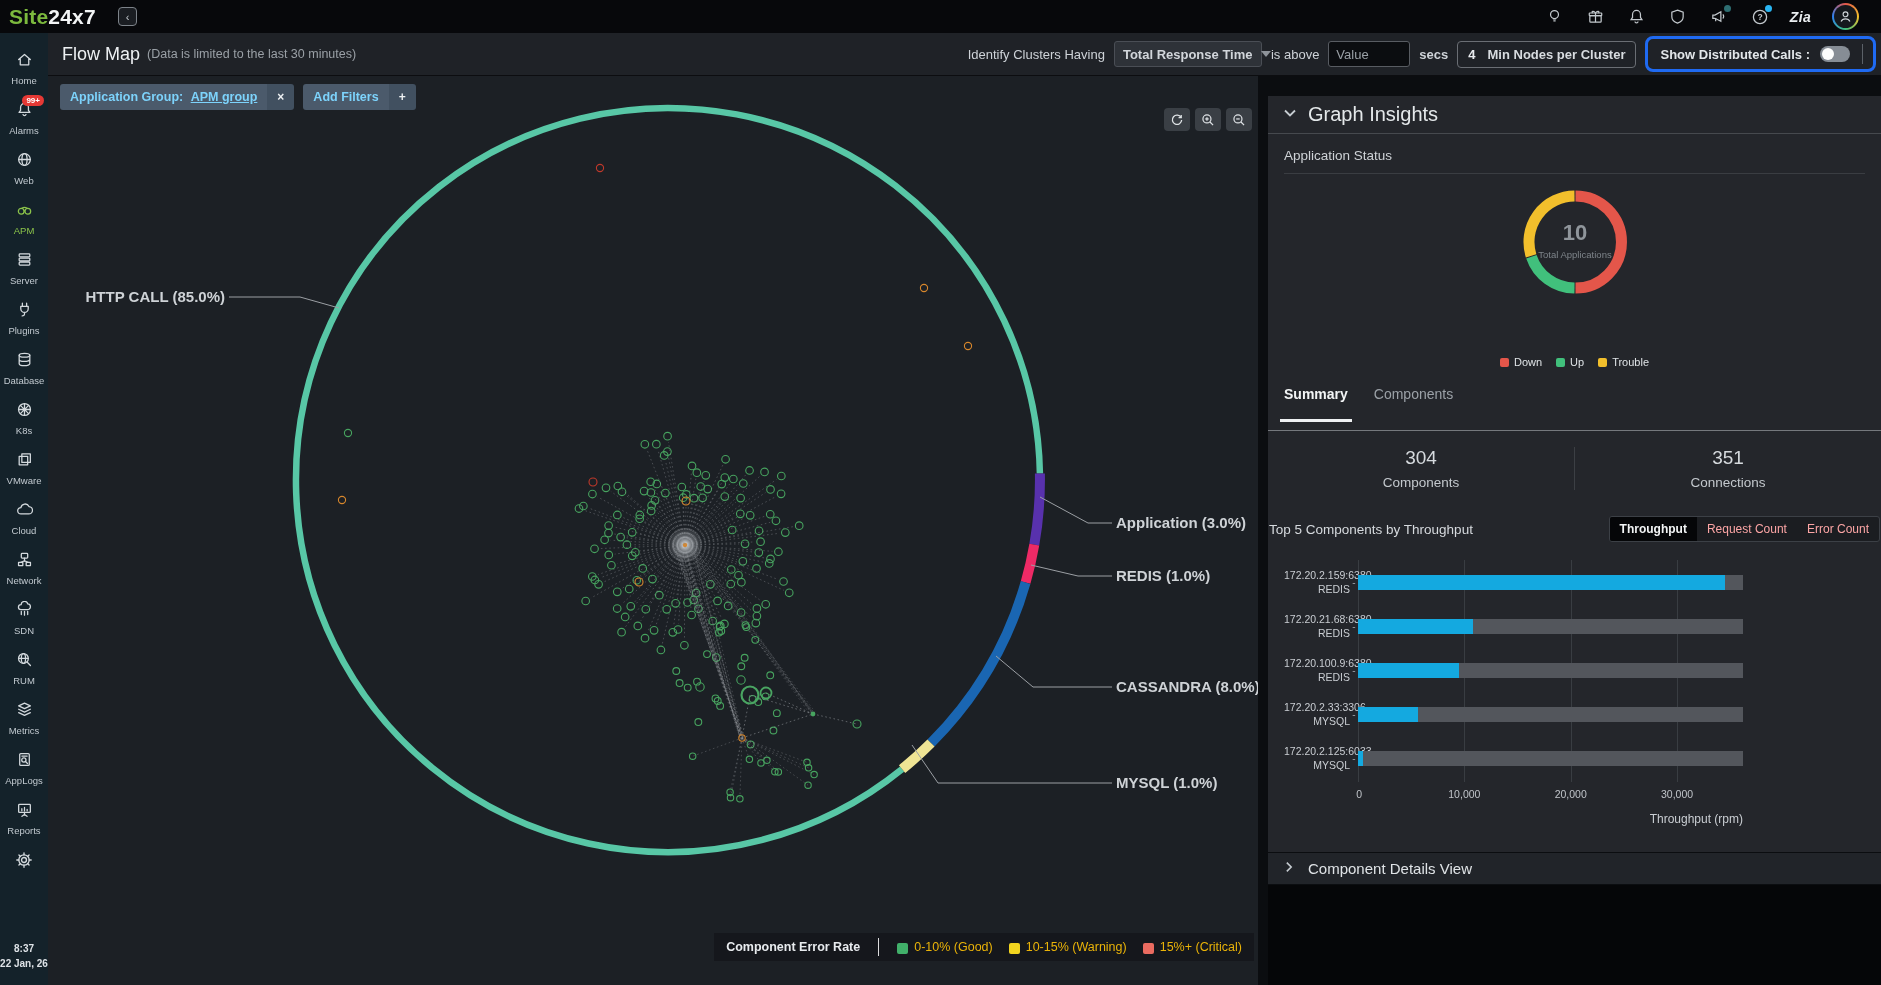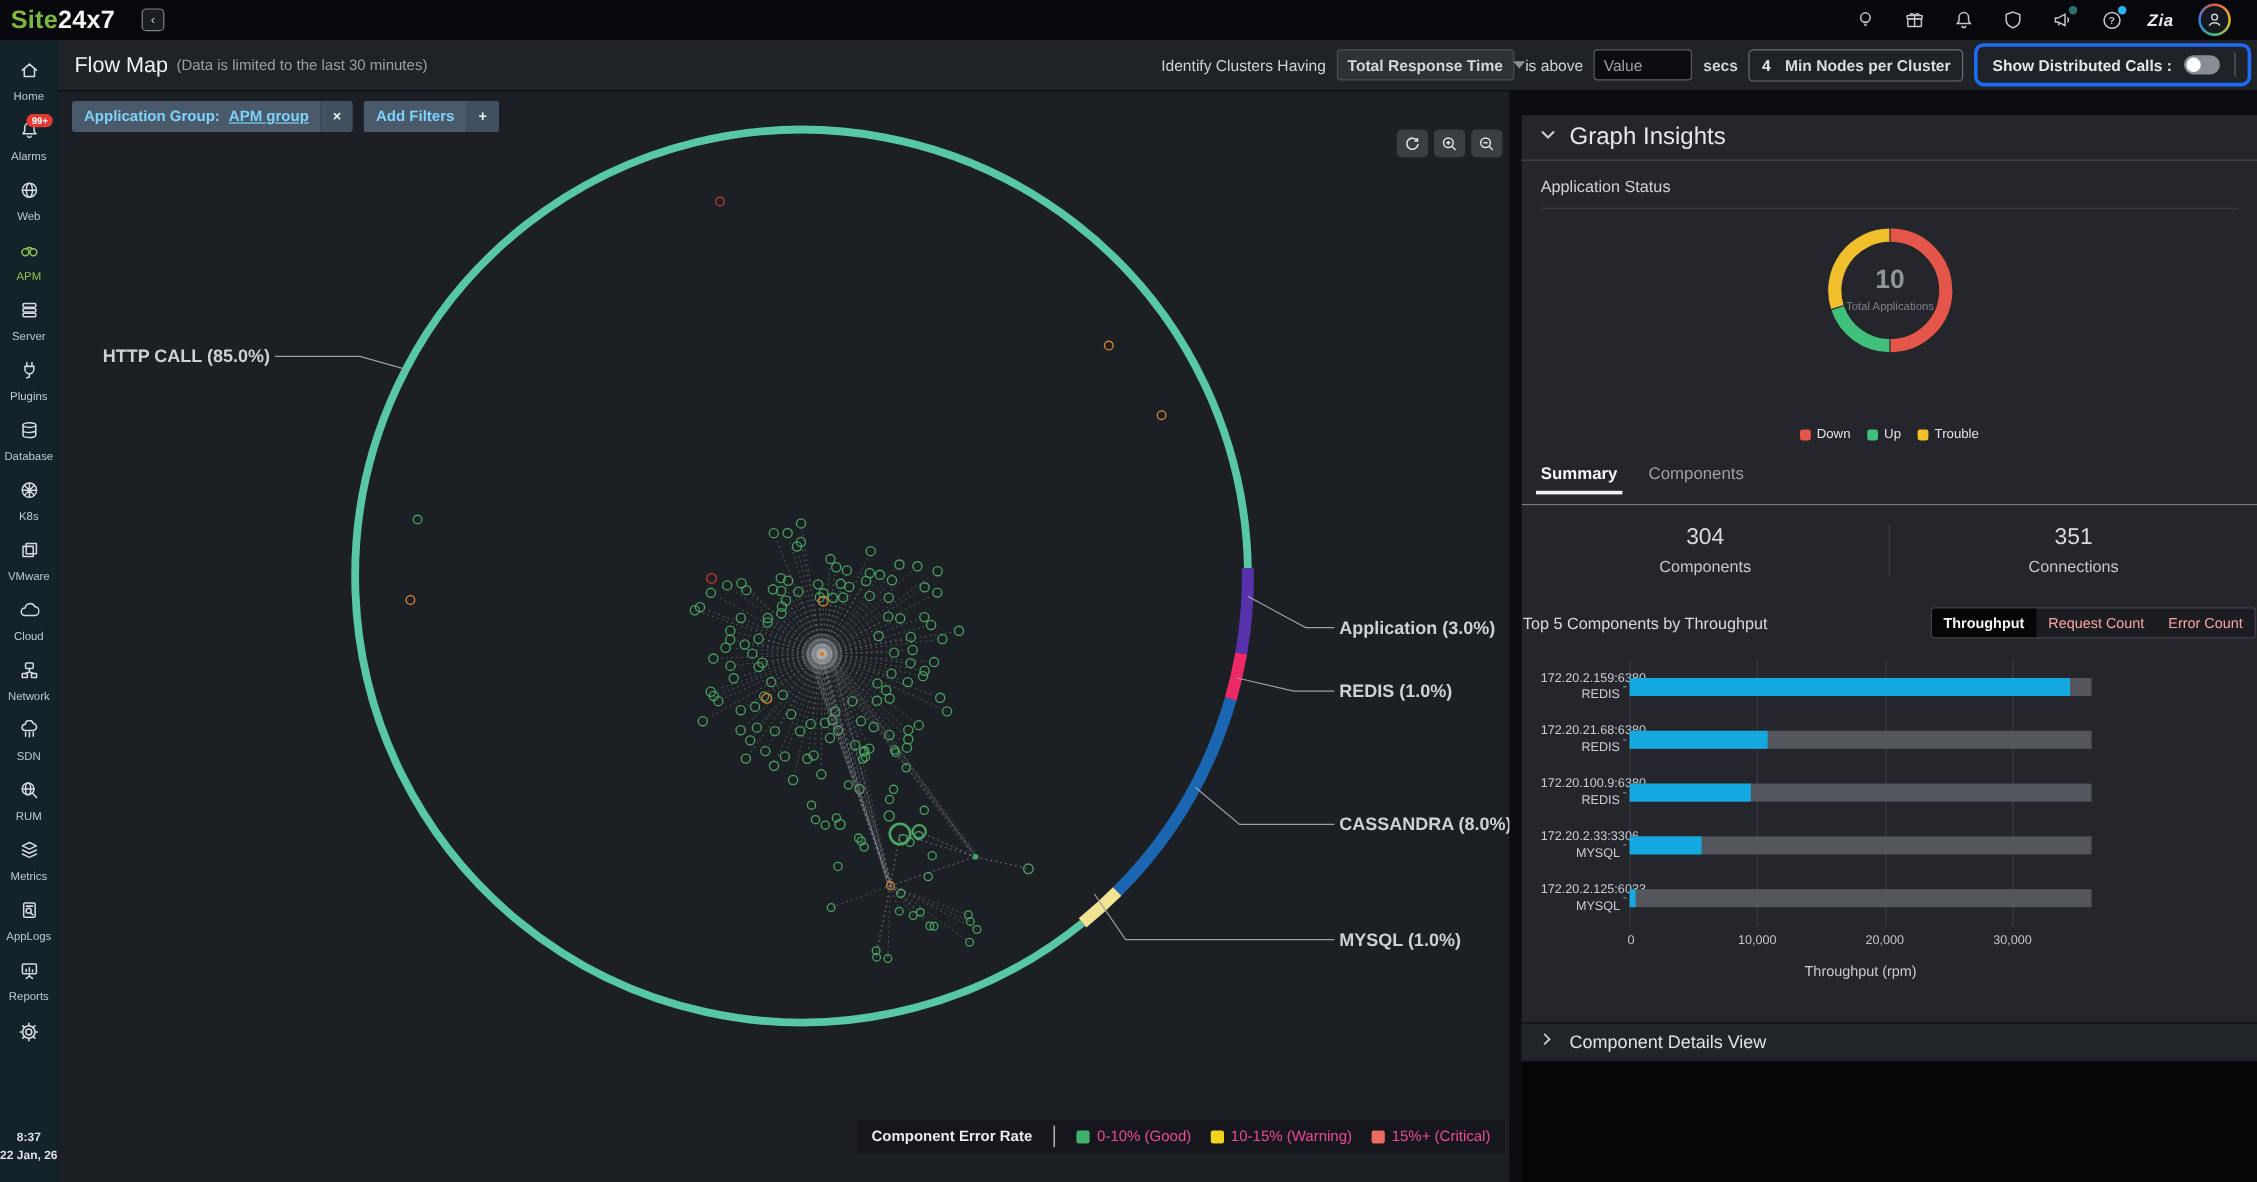--- a/index.html
+++ b/index.html
@@ -74,41 +74,41 @@
   .chip .cmain u { margin-left:4px; }
   .chip .cbtn { background:#415060; color:#eef1f3; font-size:12px; font-weight:bold; padding:6px 10px;
     display:flex; align-items:center; }
   .map-tools { position:absolute; right:6px; top:32px; display:flex; gap:5px; z-index:6; }
   .mtool { width:26px; height:23px; background:#3a3f45; border-radius:4px; color:#dfe3e6;
     display:flex; align-items:center; justify-content:center; cursor:pointer; }
   .map-legend { position:absolute; right:4px; bottom:24px; display:flex; align-items:center; gap:18px;
     background:rgba(8,9,11,.35); padding:5px 12px; z-index:6; }
   .map-legend .mtitle { font-size:12.5px; font-weight:bold; color:#e8ebee; }
   .map-legend .vsep { width:1px; height:18px; background:#fff; opacity:.85; }
-  .mleg-item { display:flex; align-items:center; gap:6px; font-size:12.5px; color:#ec4899; }
+  .mleg-item { display:flex; align-items:flex-end; gap:6px; font-size:12.5px; color:#eab308; }
   .mleg-sq { width:11px; height:11px; border-radius:2px; }
 
   
   .gutter { position:absolute; left:1258px; top:76px; width:10px; height:909px; background:#0b0d10; z-index:6; }
   .rpanel { position:absolute; left:1268px; top:76px; width:613px; height:909px; background:#0b0d10;
     display:flex; flex-direction:column; z-index:10; }
   .rtop-strip { height:20px; background:#0b0d10; }
   .rbody { background:#24262b; display:flex; flex-direction:column; flex:1; }
   .gi-header { height:38px; display:flex; align-items:center; gap:10px; padding-left:14px;
     border-bottom:1px solid #46494e; cursor:pointer; }
   .gi-header .gtitle { font-size:20px; color:#e4e8ea; }
   .sec-label { font-size:13.5px; color:#ced2d6; margin:14px 16px 0; }
   .sec-divider { height:1px; background:#3a3d42; margin:10px 16px 0; }
   .donut-wrap { display:flex; flex-direction:column; align-items:center; margin-top:8px;gap:44px; }
   .donut-legend { display:flex; gap:14px; margin-top:2px; }
   .dleg { display:flex; align-items:center; gap:5px; font-size:11px; color:#dfe3e6; }
   .dleg-sq { width:9px; height:9px; border-radius:2px; }
   .tabs { display:flex; gap:26px; margin:18px 0 0 16px; position:relative; }
   .tabs-underline { height:1px; background:#75787d; margin-top:9px; }
-  .tab { font-size:14px; color:#9ba1a7; padding-bottom:9px; cursor:pointer; position:relative; }
+  .tab { font-size:14px; color:#9ba1a7; padding-bottom:19px; cursor:pointer; position:relative; }
   .tab.active { color:#f3f5f6; font-weight:bold; }
   .tab.active::after { content:""; position:absolute; left:-4px; right:-4px; bottom:-1px; height:3px; background:#eef0f2; }
   .stats { display:flex; margin-top:16px; }
   .stat { flex:1; text-align:center; position:relative; }
   .stat + .stat { border-left:1px solid #3c3f44; }
   .stat .sval { font-size:19px; color:#ecemee; }
   .stat .slab { font-size:13.5px; color:#c3c8cd; margin-top:6px; }
   .top5-row { display:flex; align-items:center; margin:26px 1px 0; }
   .top5-title { font-size:13.5px; color:#d6dade; }
   .metric-tabs { margin-left:auto; display:flex; background:#1b1d21; border:1px solid #3c4046; border-radius:3px; overflow:hidden; }
@@ -117,21 +117,21 @@
   .chart { position:relative; margin:18px 138px 0 16px; height:268px; }
   .grid-area { position:absolute; left:74px; right:0; top:0; bottom:46px; }
   .gridline { position:absolute; top:0; bottom:0; width:1px; background:#393d42; }
   .bar-row { position:relative; display:flex; align-items:center; height:44px; }
   .bar-label { width:66px; text-align:right; font-size:10.5px; color:#c9cdd2; line-height:1.35; }
   .bar-tick { width:8px; display:flex; align-items:center; justify-content:center; color:#9aa0a6; font-size:10px; }
   .bar-track { flex:1; height:15px; background:#53565c; position:relative; }
   .bar-fill { position:absolute; left:0; top:0; bottom:0; background:#14a9e0; }
   .tick-row { position:absolute; left:74px; right:0; top:228px; height:14px; }
   .tick { position:absolute; transform:translateX(-50%); font-size:10.5px; color:#c0c4c9; }
-  .axis-label { position:absolute; left:74px; right:0; top:252px; text-align:center; font-size:12px; color:#c9cdd2; }
+  .axis-label { position:absolute; left:74px; right:0; top:252px; text-align:right; font-size:12px; color:#c9cdd2; }
   .comp-bar { margin-top:auto; height:33px; background:#212429; border-top:1px solid #0b0d10; border-bottom:1px solid #0b0d10;
     display:flex; align-items:center; gap:12px; padding-left:14px; cursor:pointer; }
   .comp-bar .ctitle { font-size:15px; color:#dfe3e6; }
   .black-area { height:100px; background:#050608; }
 
   svg text { font-family:"Liberation Sans","DejaVu Sans",sans-serif; }
 </style>
 </head>
 <body>
 

